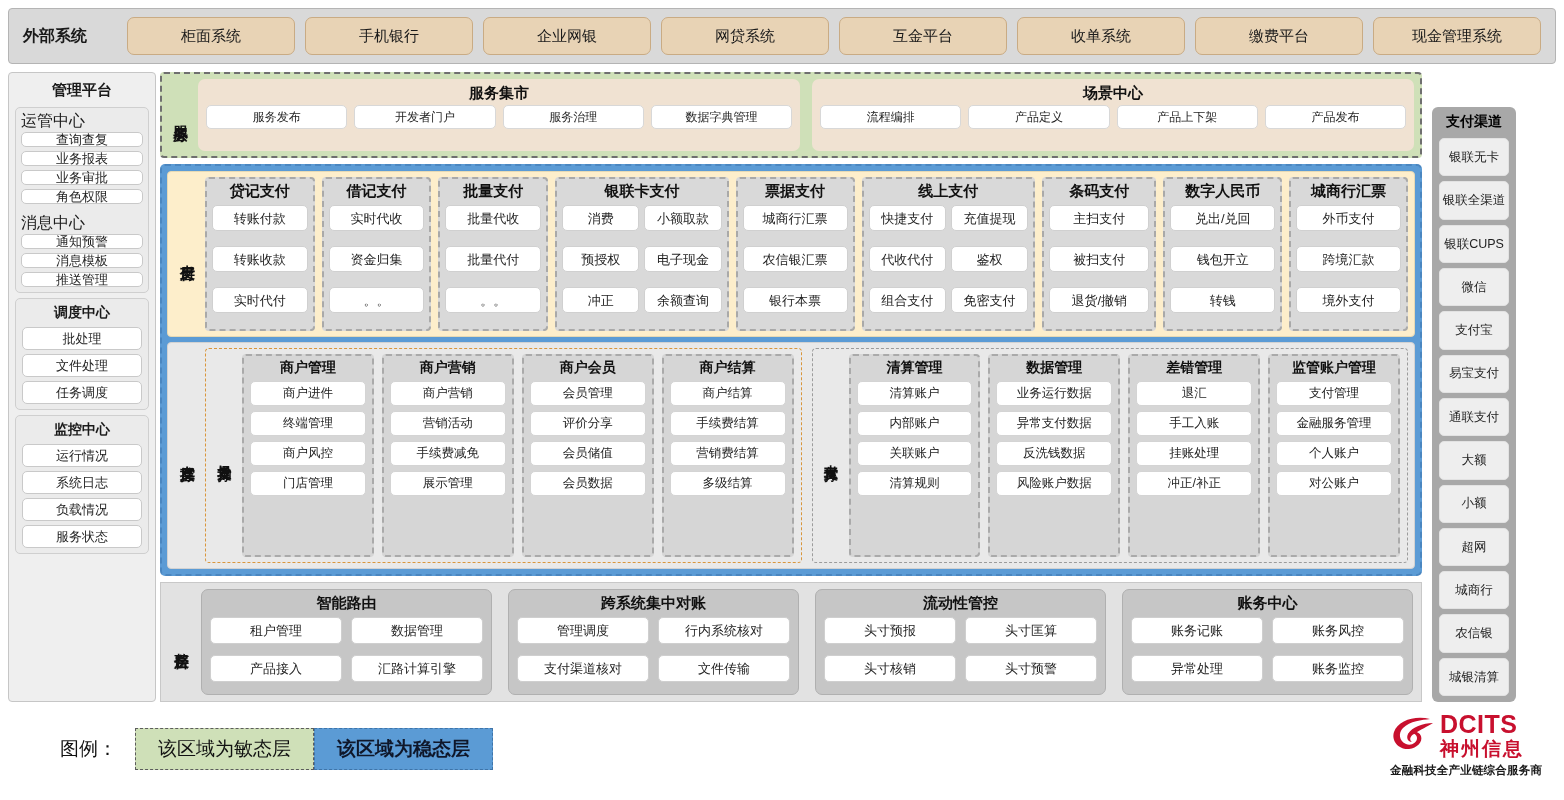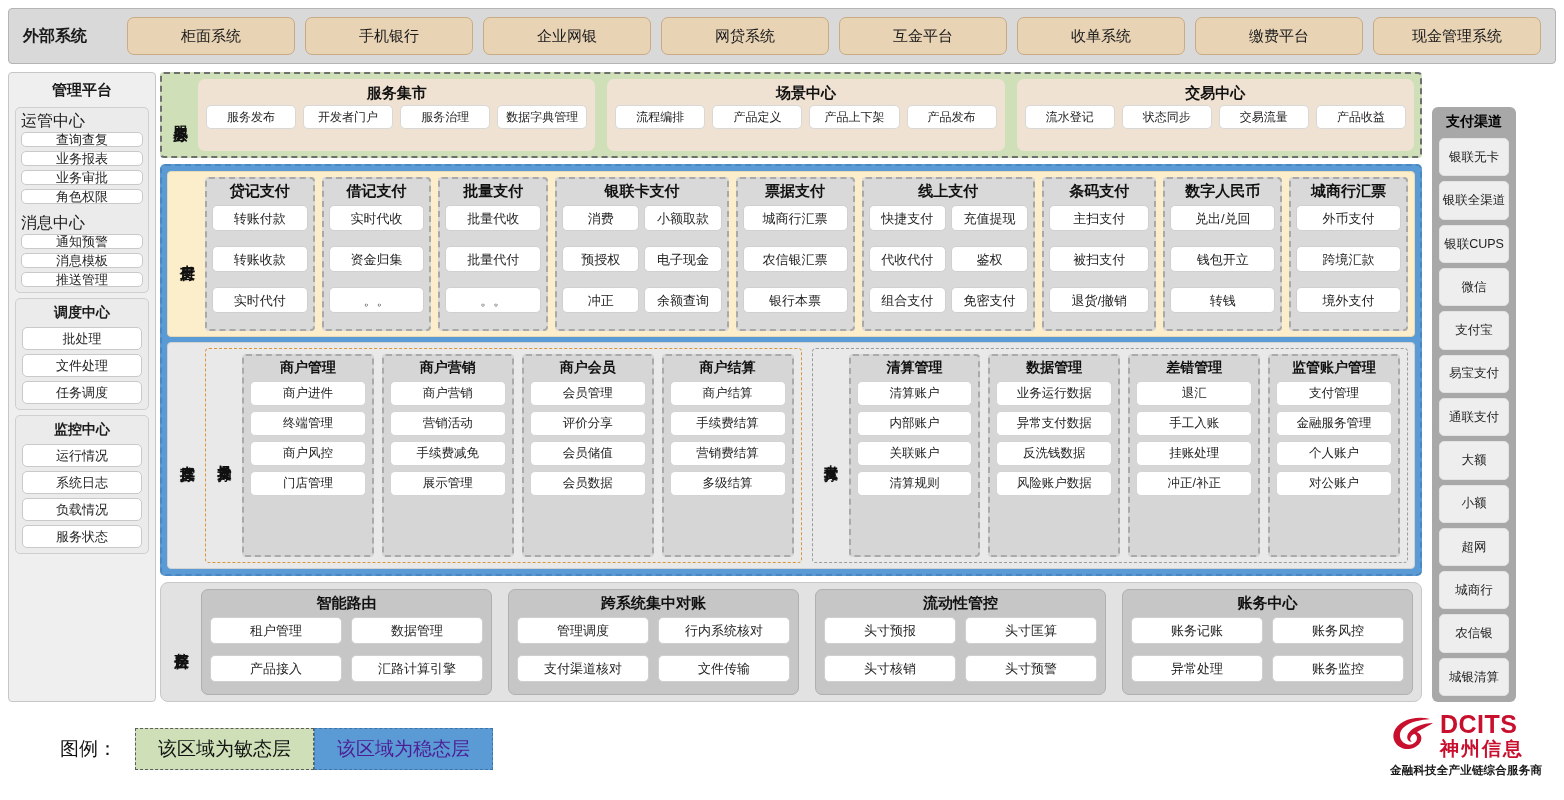--- a/index.html
+++ b/index.html
@@ -116,21 +116,21 @@
   .sup-card{
     flex:1; background:#d6d6d6; border:2px dashed #aaaaaa; border-radius:4px;
     padding:1px 6px 6px; display:flex; flex-direction:column; gap:5px;
   }
   .sup-card .grp-title{ font-size:14px; padding:3px 0 2px; }
   .sup-card .chip{ height:25px; font-size:12.5px; border-color:#d4d4d4; }
 
   
   #integ{
     position:absolute; left:160px; top:582px; width:1262px; height:120px;
-    background:#e2e2e2; border:1px solid #c8c8c8; border-radius:8px;
+    background:#e2e2e2; border:1px solid #c8c8c8; border-radius:0;
     display:flex; padding:6px 8px; gap:8px;
   }
   #integ > .vlabel{ width:24px; flex:none; }
   #integ .int-cards{ flex:1; display:flex; gap:16px; }
   .int-card{
     flex:1; background:#c6c6c6; border:1px solid #b0b0b0; border-radius:7px;
     padding:2px 8px 7px; display:flex; flex-direction:column; gap:5px;
   }
   .int-card .grp-title{ font-size:15px; padding:3px 0 2px; }
   .int-card .row{ display:flex; gap:9px; flex:1; }
@@ -146,21 +146,21 @@
   #channels .chip{ background:#eeeeee; border:1px solid #e2e2e2; height:29px; font-size:12.5px; flex:1; }
 
   
   #legend{ position:absolute; left:60px; top:728px; display:flex; align-items:center; gap:18px; }
   #legend .lg-label{ font-size:19px; color:#111; }
   #legend .lg-box{
     height:42px; display:flex; align-items:center; justify-content:center;
     font-size:19px; padding:0 22px;
   }
   #legend .lg-agile{ background:#cfe0b8; border:1px dashed #5c5c5c; color:#111; }
-  #legend .lg-stable{ background:#5b9bd5; border:1px dashed #3f74a8; color:#4c1d95; }
+  #legend .lg-stable{ background:#5b9bd5; border:1px dashed #3f74a8; color:#0f172a;font-weight:bold; }
 
   
   #logo{ position:absolute; left:1390px; top:712px; width:180px; }
   #logo .logo-row{ display:flex; align-items:center; gap:4px; }
   #logo .logo-mark{ width:46px; height:42px; flex:none; }
   #logo .logo-text{ display:flex; flex-direction:column; line-height:1; }
   #logo .dcits{ font-size:25px; font-weight:bold; color:#c8102e; letter-spacing:0.5px; }
   #logo .cn{ font-size:19px; font-weight:bold; color:#c8102e; letter-spacing:2px; margin-top:2px; }
   #logo .tag{ font-size:11.5px; font-weight:bold; color:#1a1a1a; margin-top:5px; letter-spacing:0.2px; }
 </style>
@@ -237,29 +237,20 @@
     <div class="svc-card">
       <div class="grp-title">场景中心</div>
       <div class="row">
         <div class="chip">流程编排</div>
         <div class="chip">产品定义</div>
         <div class="chip">产品上下架</div>
         <div class="chip">产品发布</div>
       </div>
     </div>
 
-    <div class="svc-card">
-      <div class="grp-title">交易中心</div>
-      <div class="row">
-        <div class="chip">流水登记</div>
-        <div class="chip">状态同步</div>
-        <div class="chip">交易流量</div>
-        <div class="chip">产品收益</div>
-      </div>
-    </div>
 
   </div>
 </div>
 
 <div id="stable">
 
   <div id="pay-layer">
     <div class="vlabel">支付层</div>
     <div class="pay-groups">
 

